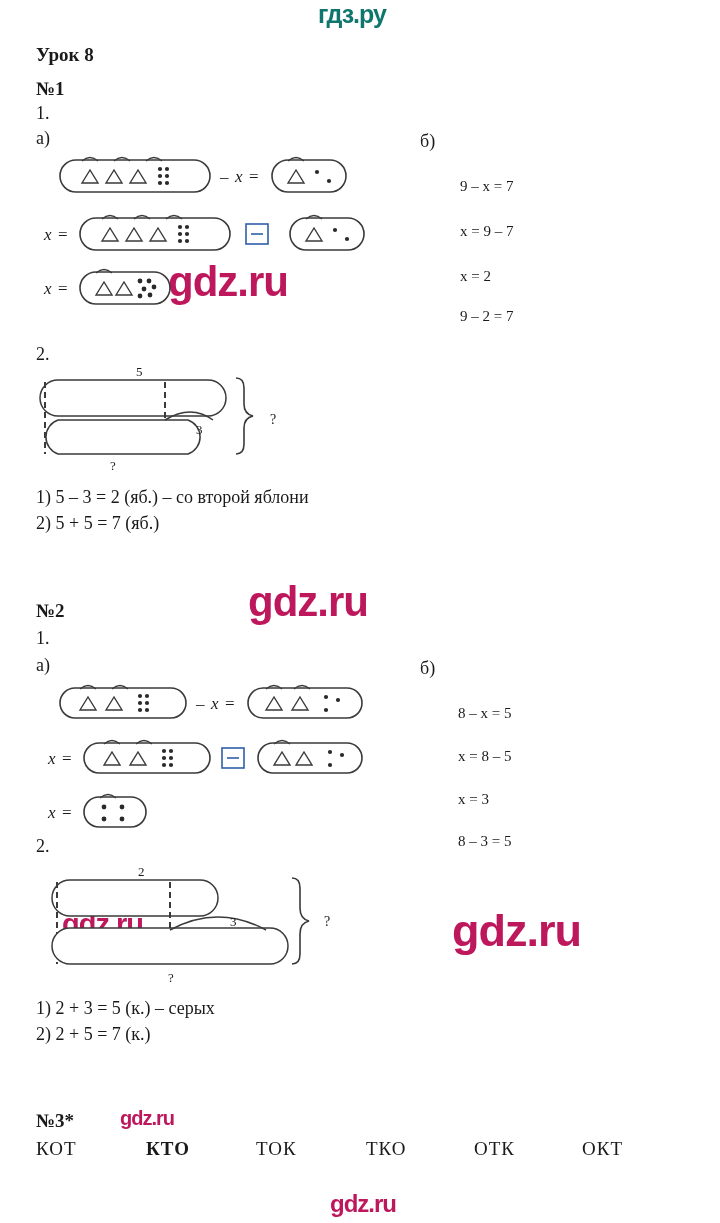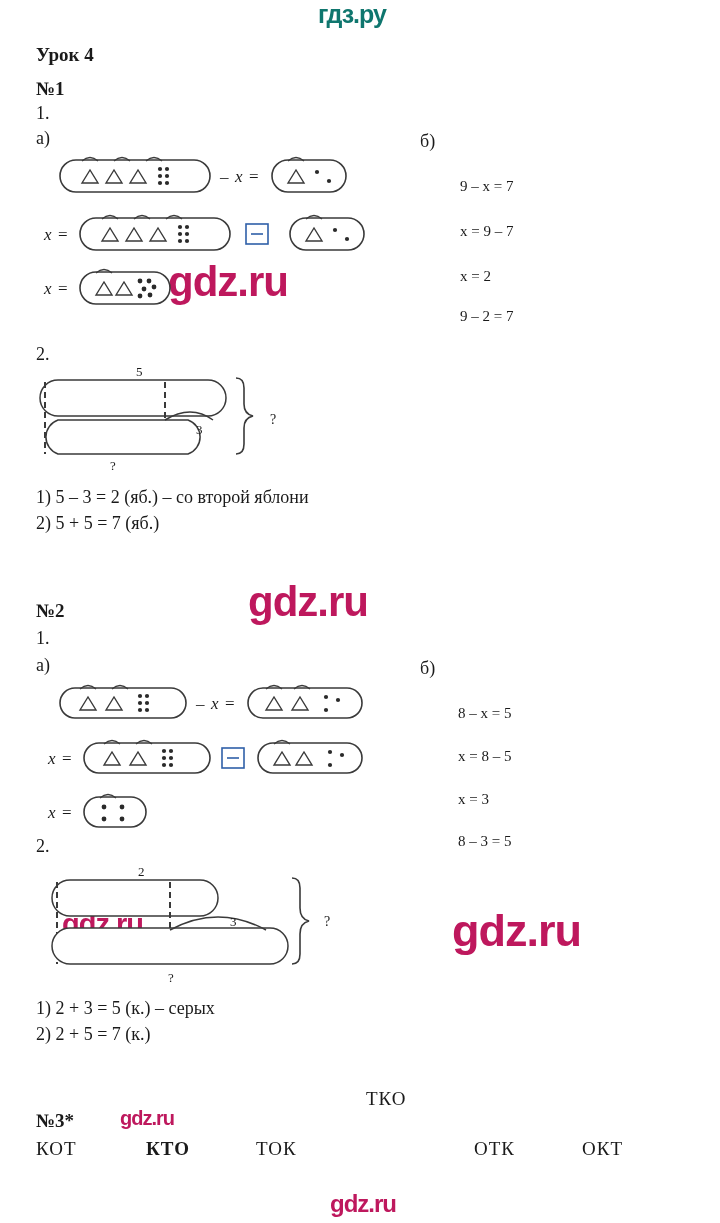--- a/index.html
+++ b/index.html
@@ -81,21 +81,21 @@
 <div class="page">
 
   <div class="wm wm-top">гдз.ру</div>
   <div class="wm wm-a">gdz.ru</div>
   <div class="wm wm-b">gdz.ru</div>
   <div class="wm wm-c">gdz.ru</div>
   <div class="wm wm-d">gdz.ru</div>
   <div class="wm wm-e">gdz.ru</div>
   <div class="wm wm-f">gdz.ru</div>
 
-  <div class="t lesson-title">Урок 4</div>
+  <div class="t lesson-title">Урок 8</div>
 
   <div class="t task-no" style="left:36px; top:78px;">№1</div>
   <div class="t num" style="left:36px; top:103px;">1.</div>
   <div class="t sublabel" style="left:36px; top:128px;">а)</div>
   <div class="t sublabel" style="left:420px; top:131px;">б)</div>
 
   <div class="t eq" style="left:460px; top:146px;">9 – x = 7</div>
   <div class="t eq" style="left:460px; top:191px;">x = 9 – 7</div>
   <div class="t eq" style="left:460px; top:236px;">x = 2</div>
   <div class="t eq" style="left:460px; top:276px;">9 – 2 = 7</div>
@@ -305,17 +305,17 @@
   </div>
 
   <div class="t answer-line" style="left:36px; top:998px;">1) 2 + 3 = 5 (к.) – серых</div>
   <div class="t answer-line" style="left:36px; top:1024px;">2) 2 + 5 = 7 (к.)</div>
 
   <div class="t task-no" style="left:36px; top:1110px;">№3*</div>
 
   <div class="t word" style="left:36px;  top:1138px;">КОТ</div>
   <div class="t word" style="left:146px; top:1138px;font-weight:bold;">КТО</div>
   <div class="t word" style="left:256px; top:1138px;">ТОК</div>
-  <div class="t word" style="left:366px; top:1088px;">ТКО</div>
+  <div class="t word" style="left:366px; top:1138px;">ТКО</div>
   <div class="t word" style="left:474px; top:1138px;">ОТК</div>
   <div class="t word" style="left:582px; top:1138px;">ОКТ</div>
 
 </div>
 
 </body></html>

